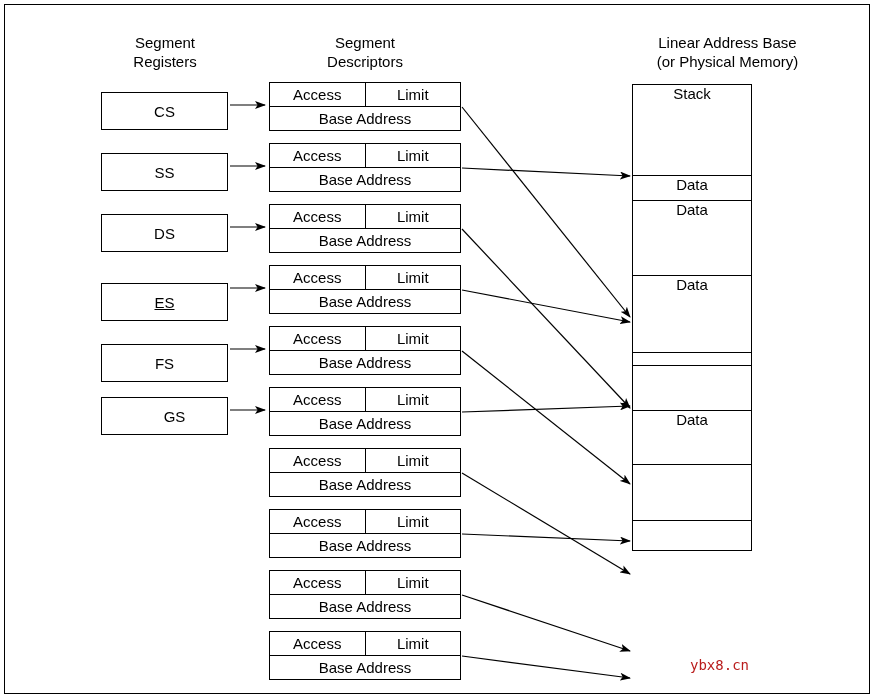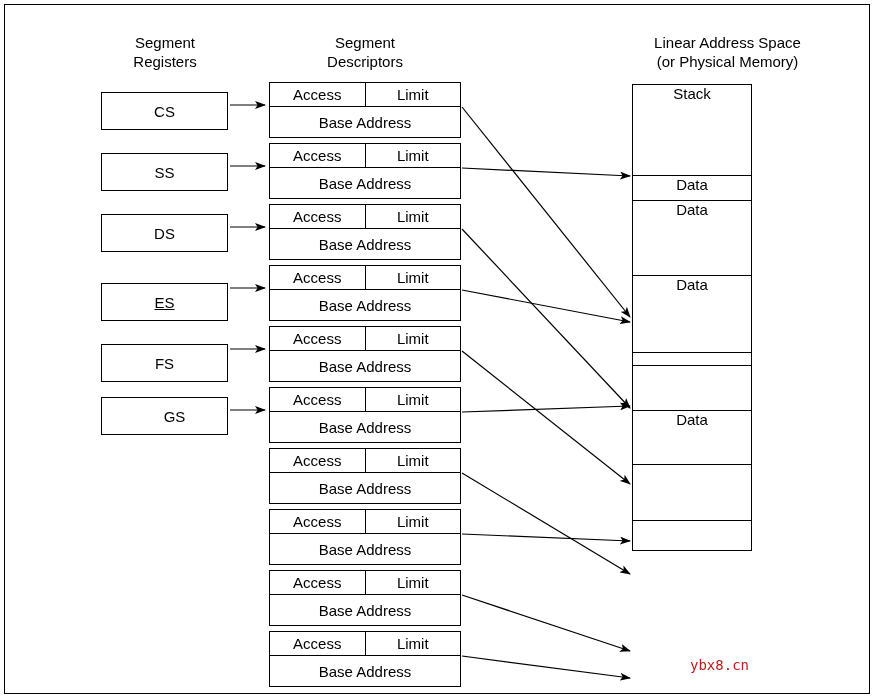--- a/index.html
+++ b/index.html
@@ -90,21 +90,21 @@
     display: flex;
     align-items: center;
     justify-content: center;
     font-size: 15px;
   }
   .desc-bottom {
     position: absolute;
     left: 0;
     top: 24px;
     width: 192px;
-    height: 32px;
+    height: 25px;
     border: 1px solid #000000;
     box-sizing: border-box;
     display: flex;
     align-items: center;
     justify-content: center;
     font-size: 15px;
   }
 
   
   #memory-column {
@@ -153,21 +153,21 @@
 <body>
 
 <div id="page">
 
   <div id="outer-frame"></div>
 
   <div class="col-title" id="title-registers">Segment
 Registers</div>
   <div class="col-title" id="title-descriptors">Segment
 Descriptors</div>
-  <div class="col-title" id="title-memory">Linear Address Space
+  <div class="col-title" id="title-memory">Linear Address Base
 (or Physical Memory)</div>
 
   <div id="register-boxes">
       <div class="reg-box" style="top: 92px;">
         <span>CS</span>
       </div>
       <div class="reg-box" style="top: 153px;">
         <span>SS</span>
       </div>
       <div class="reg-box" style="top: 214px;">

